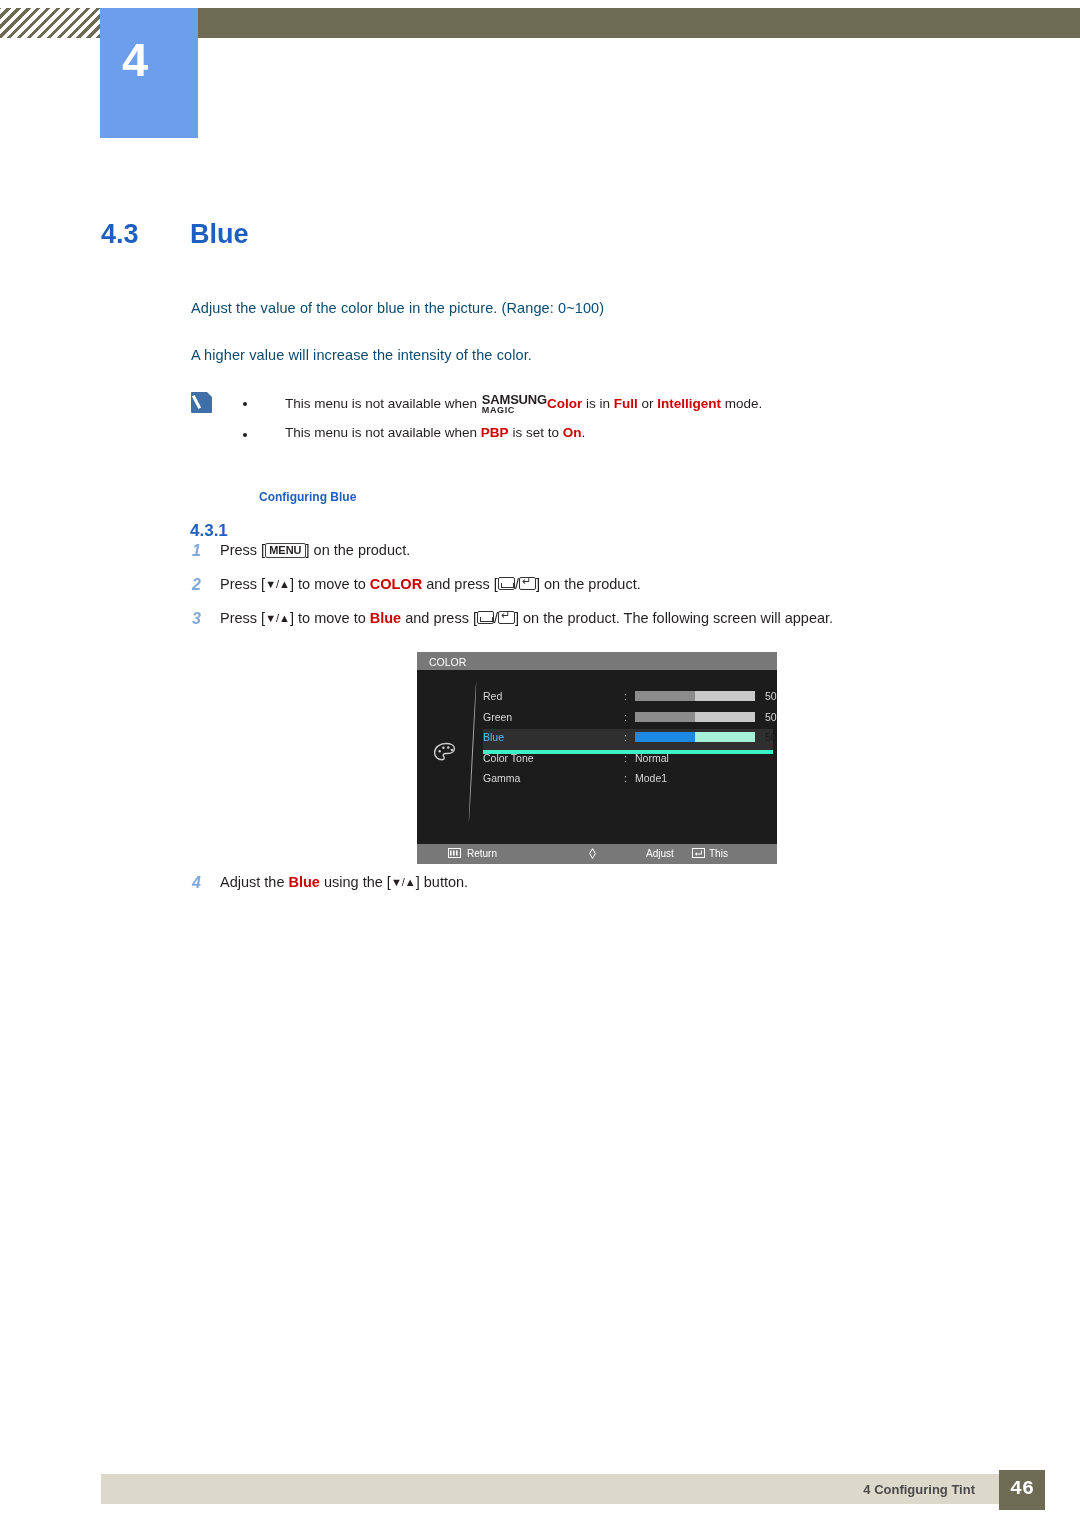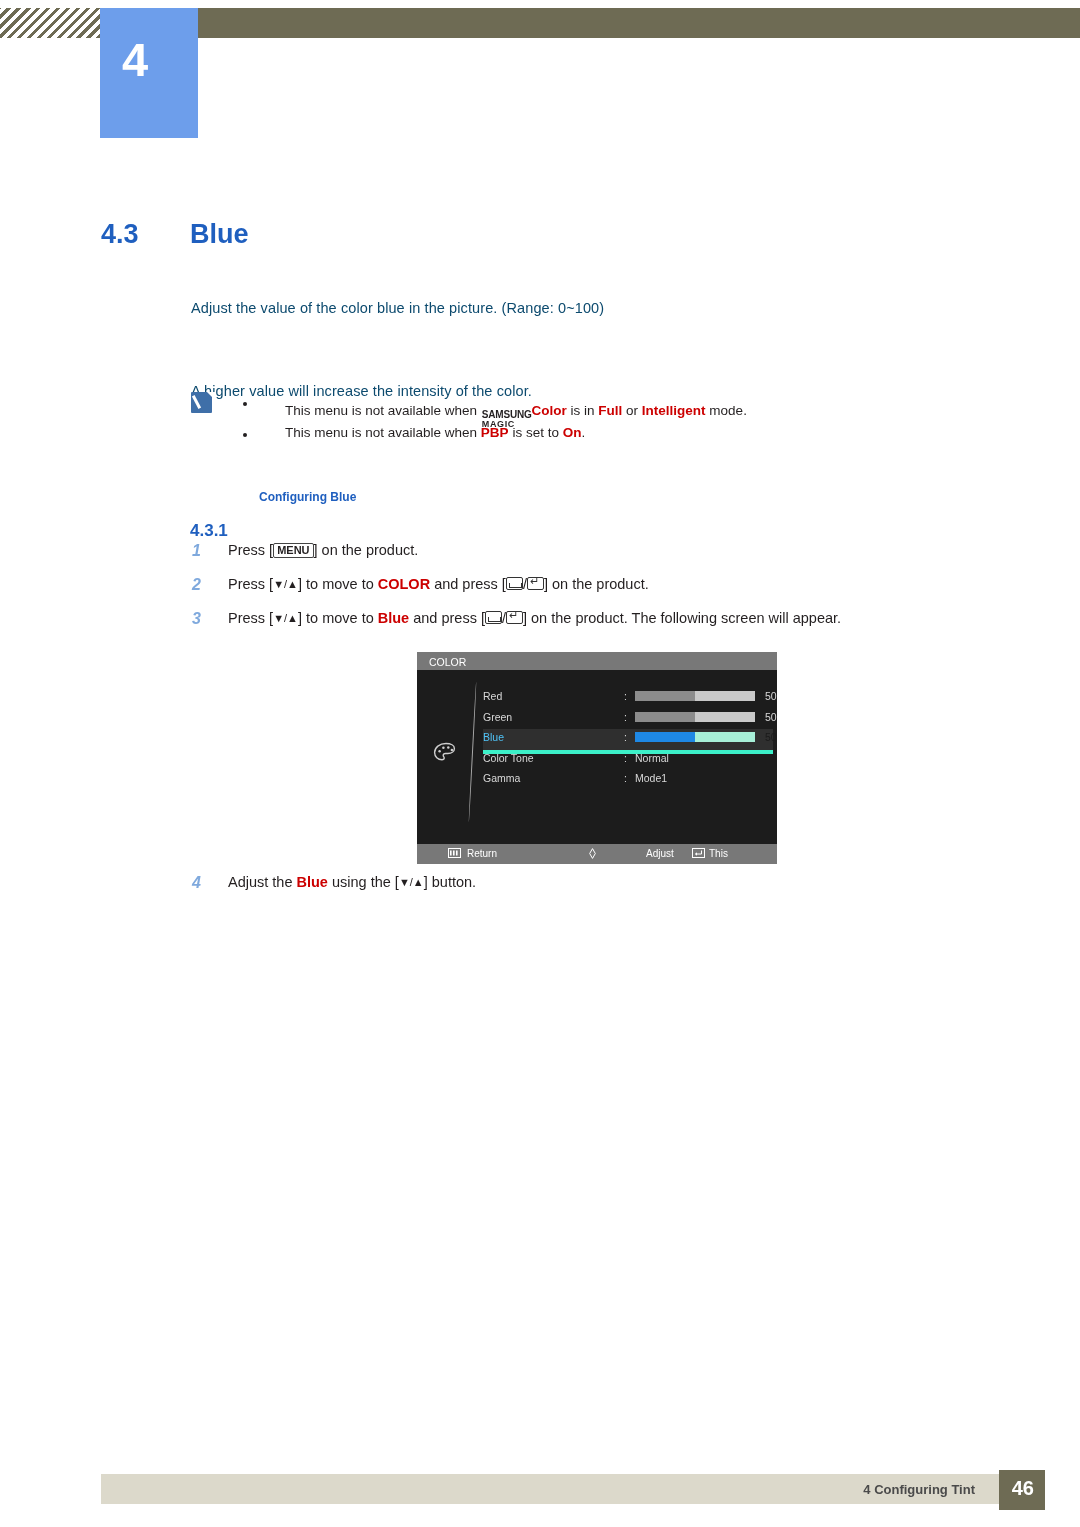--- a/index.html
+++ b/index.html
@@ -83,21 +83,21 @@
 
   
   .para {
     position: absolute;
     left: 191px;
     font-size: 14.5px;
     color: #0c4a6e;
     letter-spacing: 0.1px;
   }
   .p1 { top: 300px; }
-  .p2 { top: 347px; margin-top: 36px; }
+  .p2 { top: 347px; }
 
   
   .note-icon {
     position: absolute;
     top: 392px; left: 191px;
     width: 24px; height: 22px;
   }
   .note-icon .page {
     position: absolute;
     left: 0; top: 0;
@@ -141,25 +141,24 @@
     display: inline-block;
     position: relative;
     top: 0px;
     line-height: 0.95;
     text-align: left;
     vertical-align: middle;
     margin: 0 0px 0 1px;
   }
   .magic .s1 {
     display: block;
-    font-size: 10px;
+    font-size: 13px;
     font-weight: bold;
     letter-spacing: -0.2px;
     color: #231f20;
-    margin-top: 16px;
   }
   .magic .s2 {
     display: block;
     font-size: 9px;
     font-weight: bold;
     letter-spacing: 0.6px;
     color: #231f20;
   }
   .red { color: #cc0000; font-weight: bold; }
 
@@ -184,21 +183,21 @@
   .step-num {
     position: absolute;
     left: 192px;
     font-size: 16px;
     font-style: italic;
     color: #7fa9dd;
     font-weight: bold;
   }
   .step-txt {
     position: absolute;
-    left: 228px;
+    left: 220px;
     font-size: 14.5px;
     color: #231f20;
   }
   .s1r { top: 542px; }
   .s2r { top: 576px; }
   .s3r { top: 610px; }
   .s4r { top: 874px; }
 
   .keycap {
     display: inline-block;
@@ -399,20 +398,21 @@
     bottom: 17px; right: 35px;
     width: 46px; height: 40px;
     background: #6e6b54;
   }
   .page-num {
     position: absolute;
     bottom: 27px; right: 46px;
     font-size: 20px;
     font-weight: bold;
     color: #ffffff;
+    font-family: Liberation Mono, monospace;
   }
 </style>
 </head>
 <body>
 
 <div class="header">
   <div class="hatch"></div>
   <div class="header-bar"></div>
   <div class="chap-block"></div>
   <div class="chap-num">4</div>

